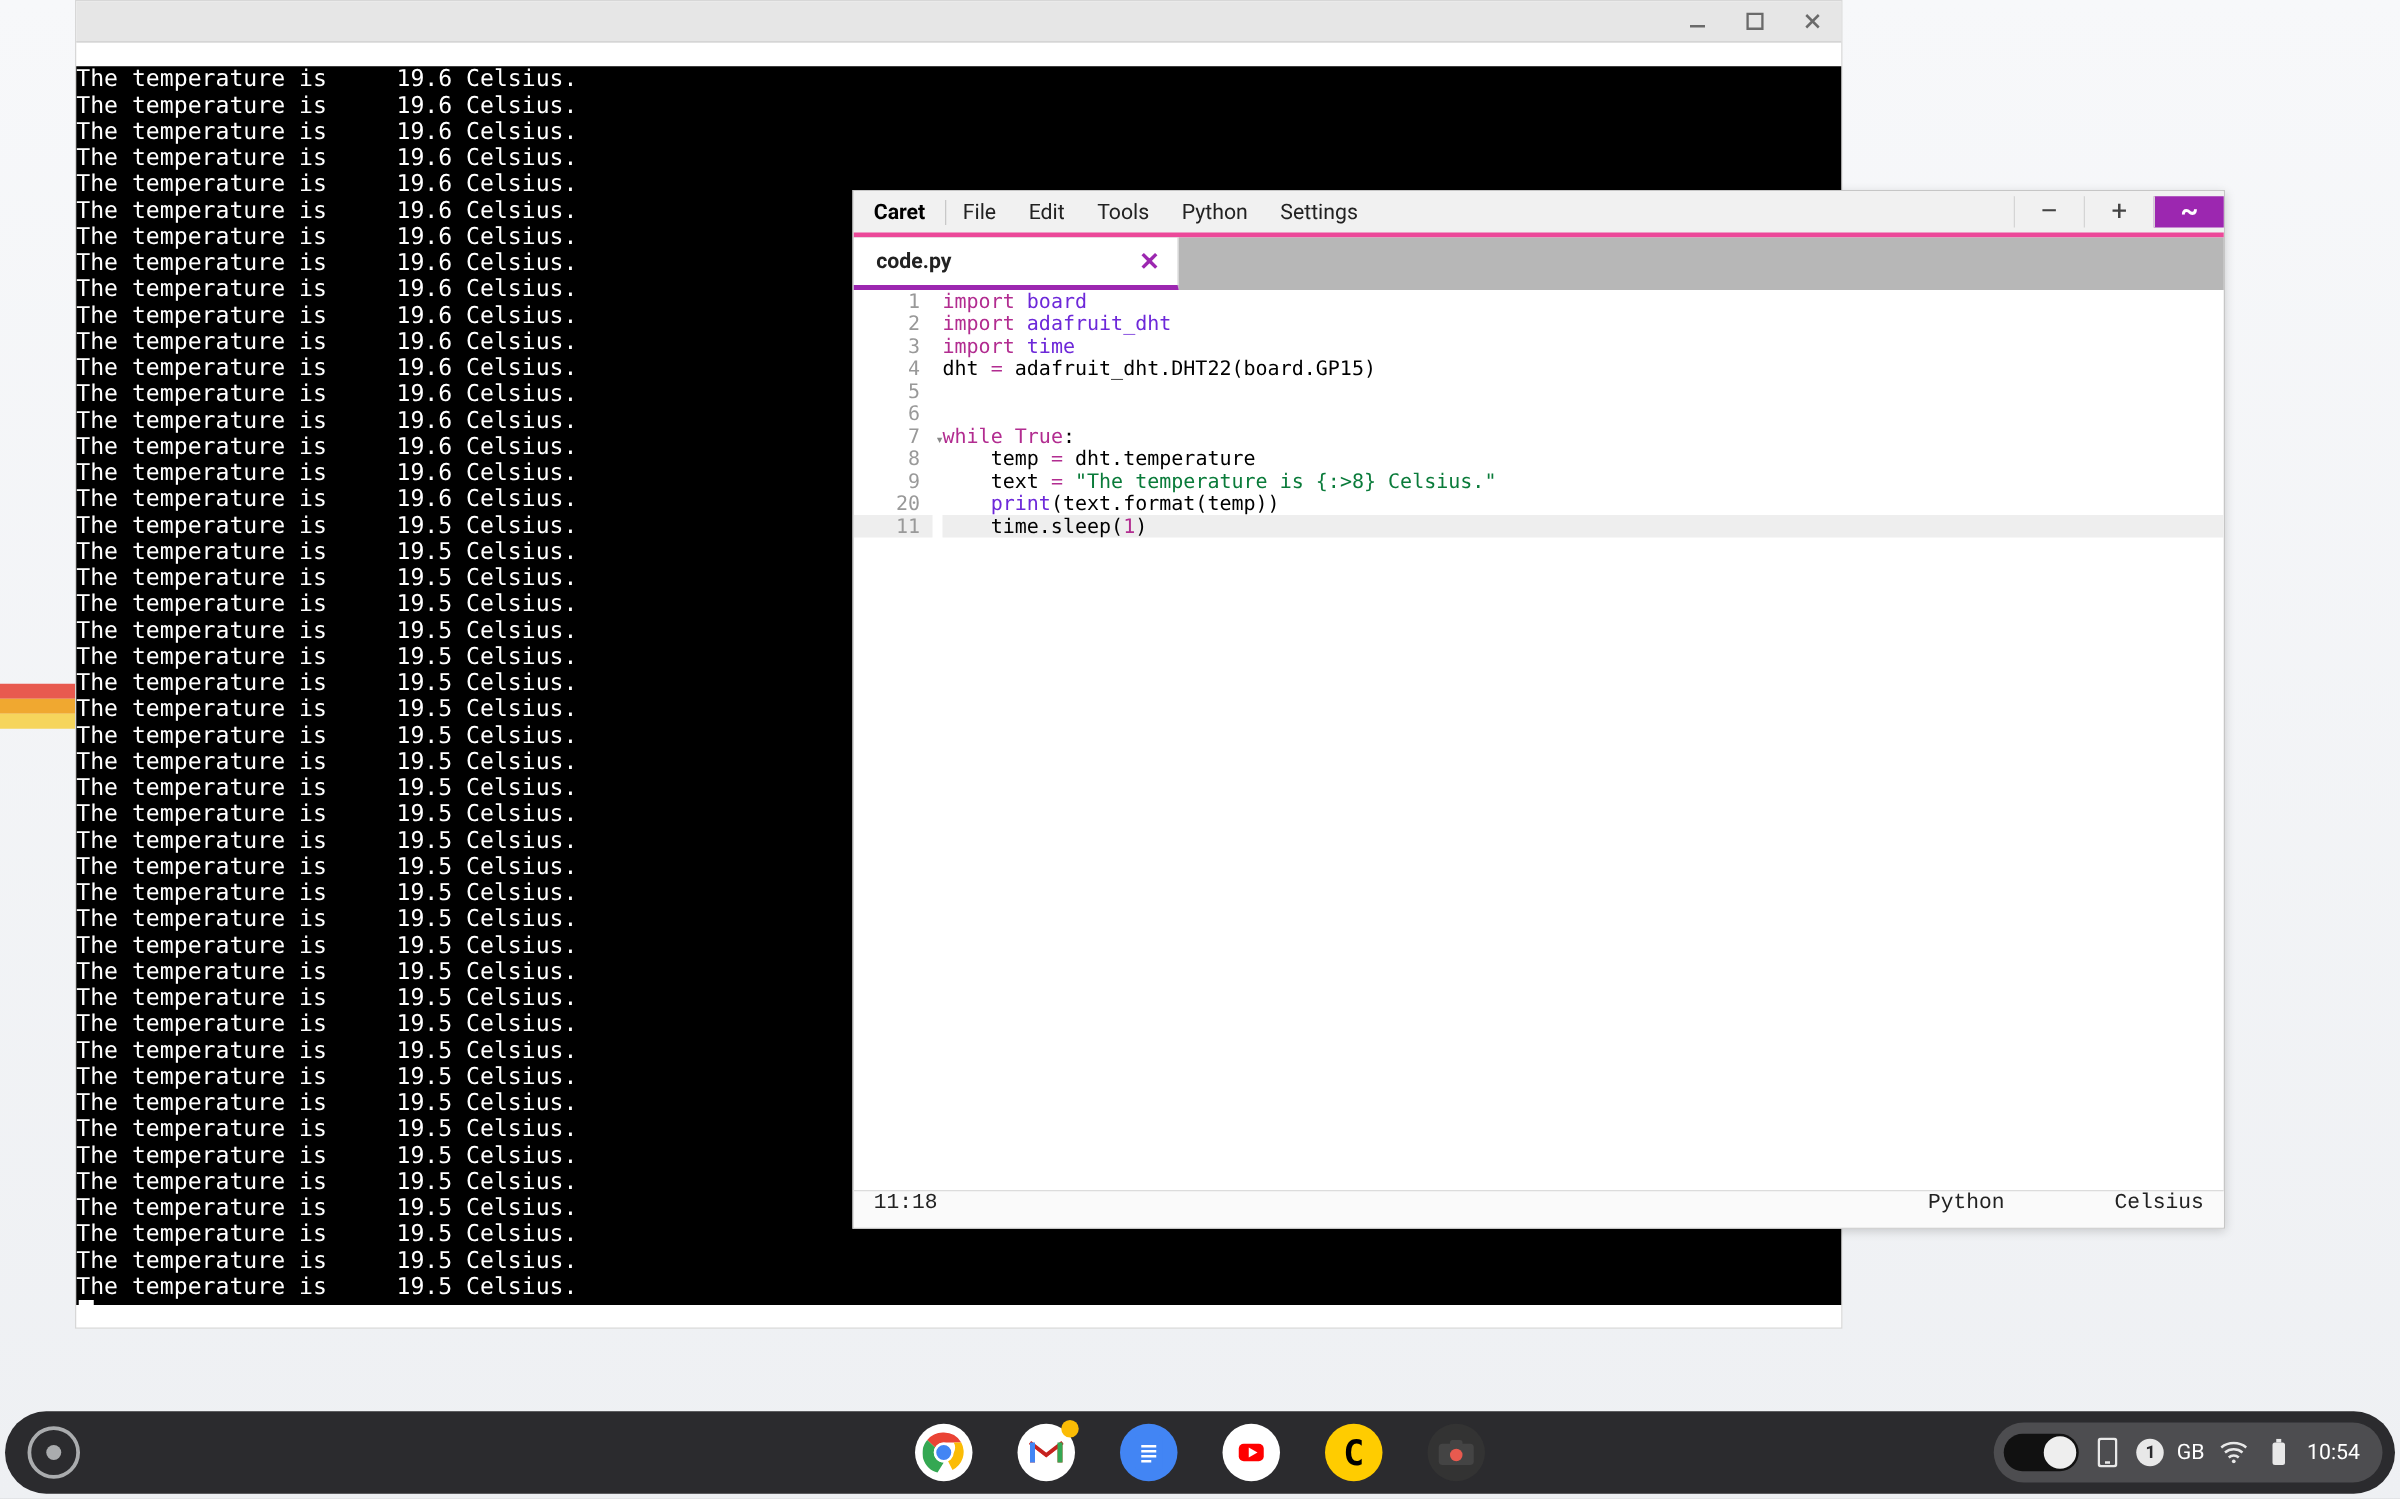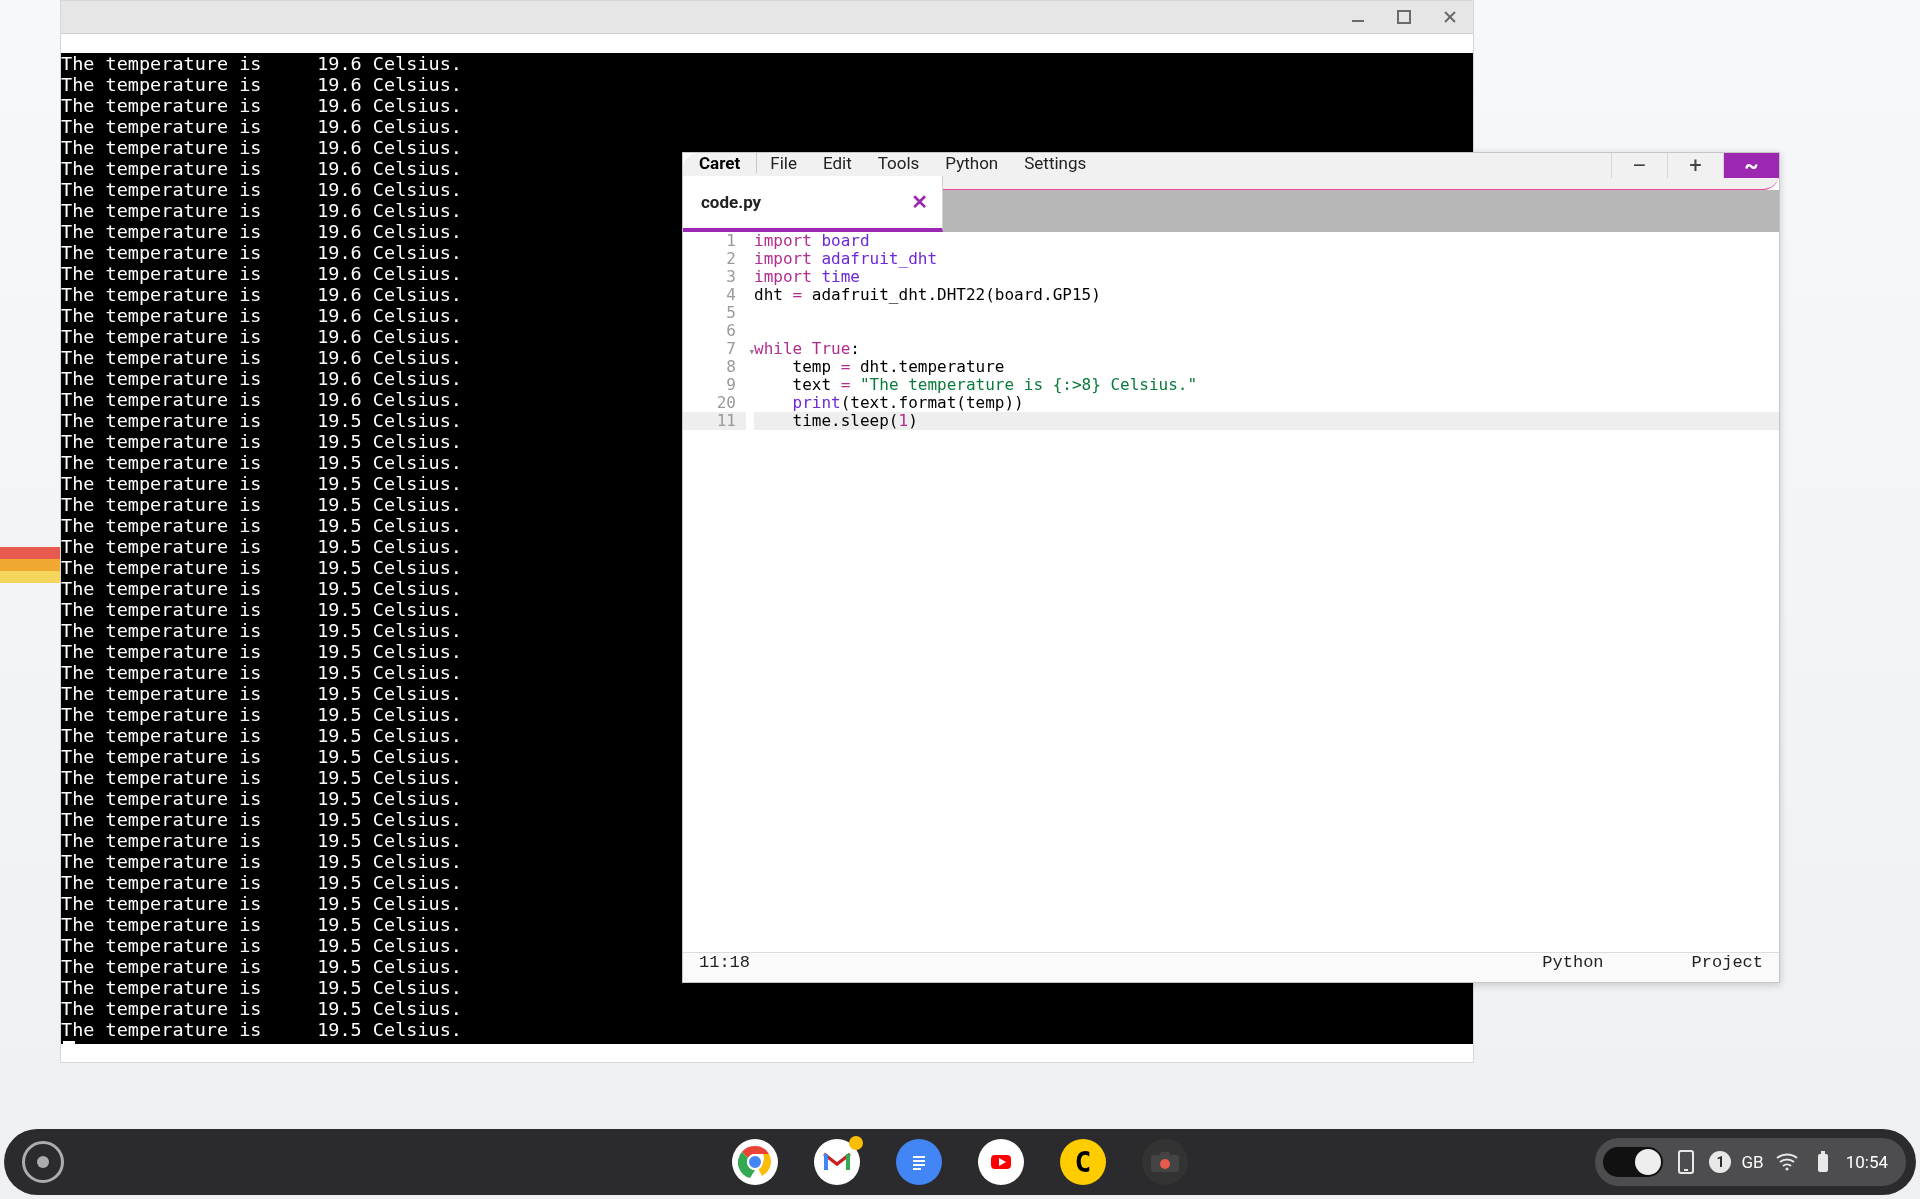--- a/index.html
+++ b/index.html
@@ -44,39 +44,38 @@
   }
   .term-cursor{display:inline-block;width:12px;height:18px;background:#fff;margin-left:2px;vertical-align:-2px;}
 
   
   .caret{
     position:absolute;left:682px;top:152px;width:1098px;height:831px;
     background:#fff;border:1px solid #c6c6c6;box-shadow:0 2px 8px rgba(0,0,0,.18);
     display:flex;flex-direction:column;z-index:3;
   }
   .caret-top{
-    height:37px;background:var(--menu-bg);display:flex;align-items:flex-start;
-    border-bottom:1px solid #ec4899;
-    border-radius:16px;
+    height:37px;background:var(--menu-bg);display:flex;align-items:center;
+    border-bottom:4px solid #ec4899;
   }
   .caret-menu{display:flex;align-items:center;font-size:17px;}
   .caret-brand{font-weight:700;padding:0 16px;border-right:1px solid #c8c8c8;display:flex;align-items:center;}
   .caret-menu-item{padding:0 13px;display:flex;align-items:center;color:#222;cursor:pointer;}
   .caret-winbtns{margin-left:auto;display:flex;}
   .caret-wb{
     width:56px;display:flex;align-items:center;justify-content:center;
     border-left:1px solid #d5d5d5;font-size:22px;color:#444;cursor:pointer;
   }
   .caret-wb.purple{background:var(--purple);color:#fff;font-weight:700;}
 
   .caret-tabs{
     height:42px;background:#b7b7b7;display:flex;align-items:flex-end;
   }
   .caret-tab{
-    height:56px;background:#fff;border-right:1px solid #cfcfcf;
+    height:42px;background:#fff;border-right:1px solid #cfcfcf;
     display:flex;align-items:center;padding:0 14px 0 18px;
     min-width:260px;position:relative;border-bottom:4px solid var(--purple);
   }
   .caret-tab .name{font-size:17px;font-weight:700;color:#222;}
   .caret-tab .close{margin-left:auto;color:var(--purple);font-size:20px;font-weight:700;cursor:pointer;}
 
   .caret-body{flex:1;display:flex;overflow:hidden;}
   .gutter{
     width:63px;background:#fff;padding:0;text-align:right;
     font-family:"DejaVu Sans Mono",monospace;font-size:16px;color:#999;
@@ -247,21 +246,21 @@
         <div class="row">20</div>
         <div class="row hl">11</div>
       </div>
     <div class="code" id="code"><div class="row"><span class="kw">import</span> <span class="def">board</span></div><div class="row"><span class="kw">import</span> <span class="def">adafruit_dht</span></div><div class="row"><span class="kw">import</span> <span class="def">time</span></div><div class="row">dht <span class="op">=</span> adafruit_dht.DHT22(board.GP15)</div><div class="row">&nbsp;</div><div class="row">&nbsp;</div><div class="row"><span class="kw">while</span> <span class="kw">True</span>:</div><div class="row">    temp <span class="op">=</span> dht.temperature</div><div class="row">    text <span class="op">=</span> <span class="str">"The temperature is {:&gt;8} Celsius."</span></div><div class="row">    <span class="def">print</span>(text.format(temp))</div><div class="row hl-line">    time.sleep(<span class="num">1</span>)</div></div>
   </div>
 
   <div class="caret-status">
     <span>11:18</span>
     <div class="right">
       <span>Python</span>
-      <span>Project</span>
+      <span>Celsius</span>
     </div>
   </div>
 </div>
 
 <div class="shelf">
   <div class="launcher">
     <div class="launcher-dot"></div>
   </div>
 
   <div class="apps">

